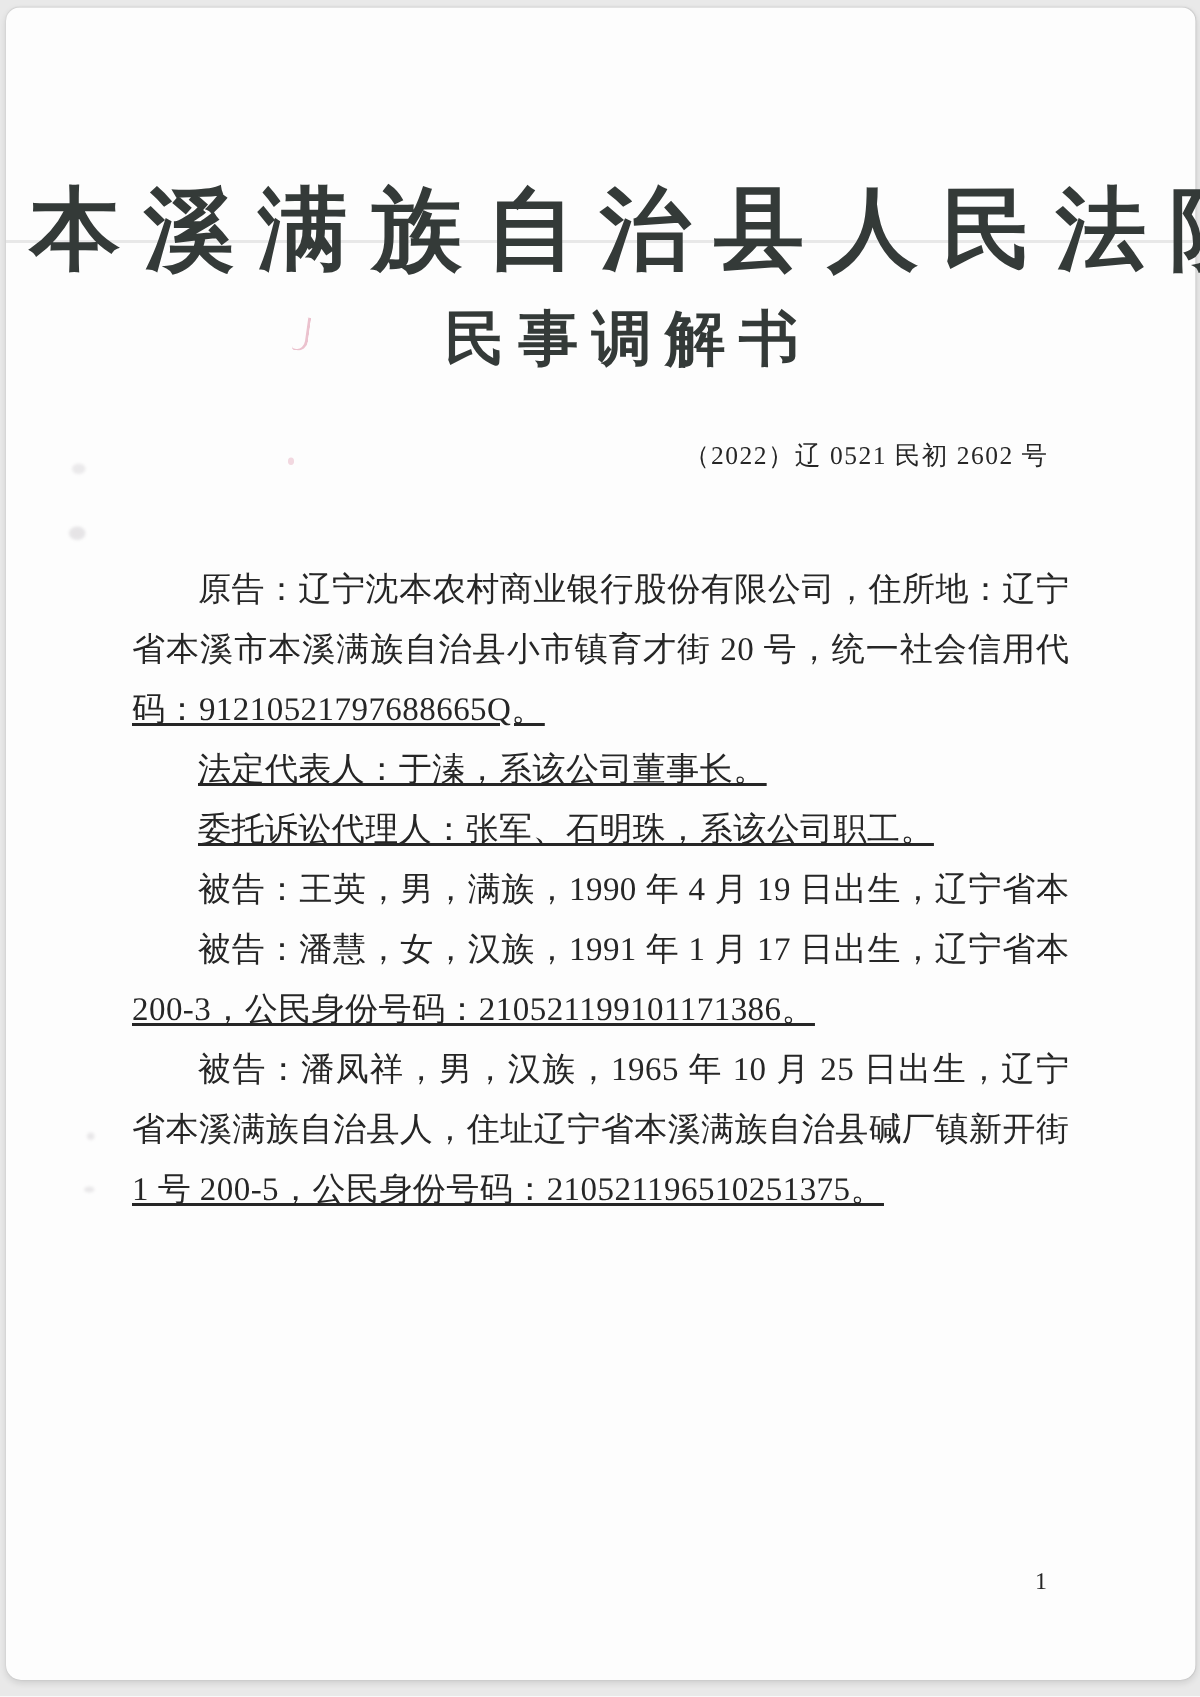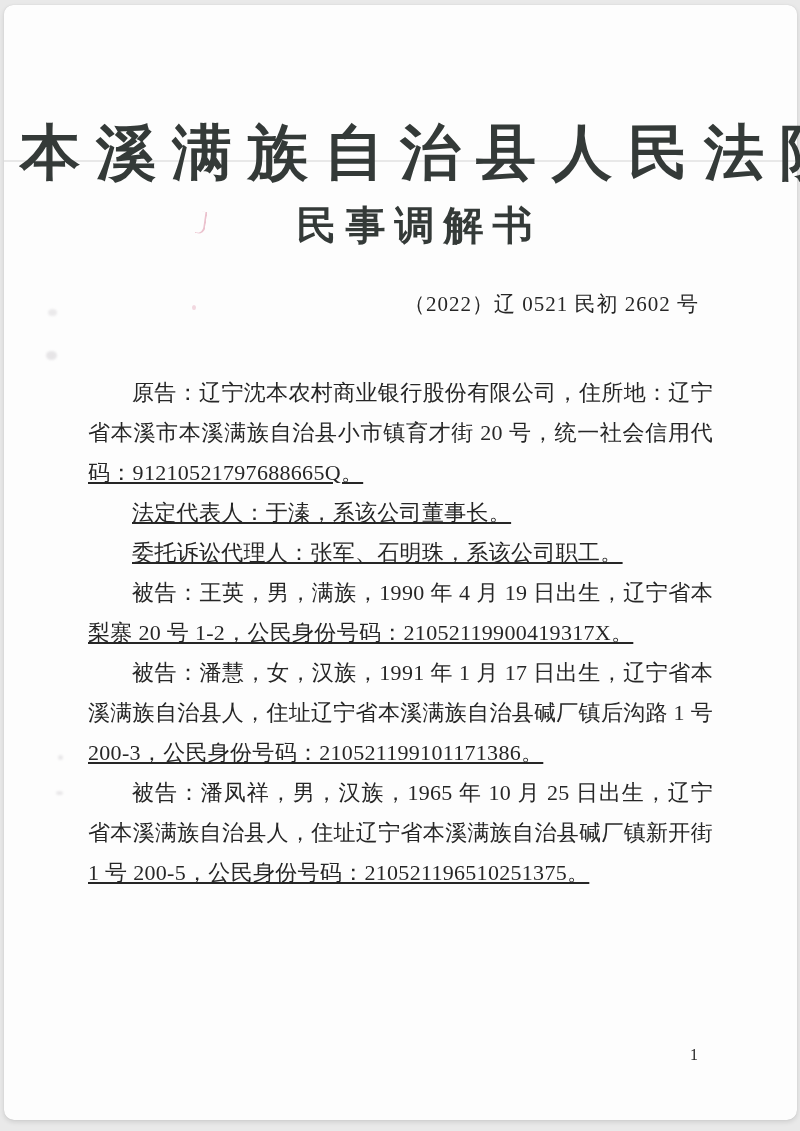--- a/index.html
+++ b/index.html
@@ -66,21 +66,21 @@
     color: var(--title-ink, #343a38);
     white-space: nowrap;
     margin-left: 28px;
   }
   .case-number {
     position: absolute;
     right: 98px;
     top: 284px;
     height: 30px;
     line-height: 30px;
-    font-size: 21px;
+    font-size: 17px;
     letter-spacing: 1px;
     color: var(--ink, #262626);
     white-space: nowrap;
   }
   .doc-body {
     position: absolute;
     left: 84px;
     right: 84px;
     top: 368px;
     color: var(--ink, #262626);
@@ -156,23 +156,21 @@
     <div class="case-number">（2022）辽 0521 民初 2602 号</div>
 
     <div class="doc-body" id="doc-body">
 
     <div class="line first">原告：辽宁沈本农村商业银行股份有限公司，住所地：辽宁</div>
         <div class="line">省本溪市本溪满族自治县小市镇育才街 20 号，统一社会信用代</div>
         <div class="line flush-left">码：91210521797688665Q。</div>
         <div class="line first flush-left">法定代表人：于溱，系该公司董事长。</div>
         <div class="line first flush-left">委托诉讼代理人：张军、石明珠，系该公司职工。</div>
         <div class="line first">被告：王英，男，满族，1990 年 4 月 19 日出生，辽宁省本</div>
-        <div class="line flush-left">梨寨 20 号 1-2，公民身份号码：21052119900419317X。</div>
         <div class="line first">被告：潘慧，女，汉族，1991 年 1 月 17 日出生，辽宁省本</div>
-        <div class="line">溪满族自治县人，住址辽宁省本溪满族自治县碱厂镇后沟路 1 号</div>
         <div class="line flush-left">200-3，公民身份号码：210521199101171386。</div>
         <div class="line first">被告：潘凤祥，男，汉族，1965 年 10 月 25 日出生，辽宁</div>
         <div class="line">省本溪满族自治县人，住址辽宁省本溪满族自治县碱厂镇新开街</div>
         <div class="line flush-left">1 号 200-5，公民身份号码：210521196510251375。</div>
       </div>
 
     <div class="page-number">1</div>
 
   </div>
 </div>

